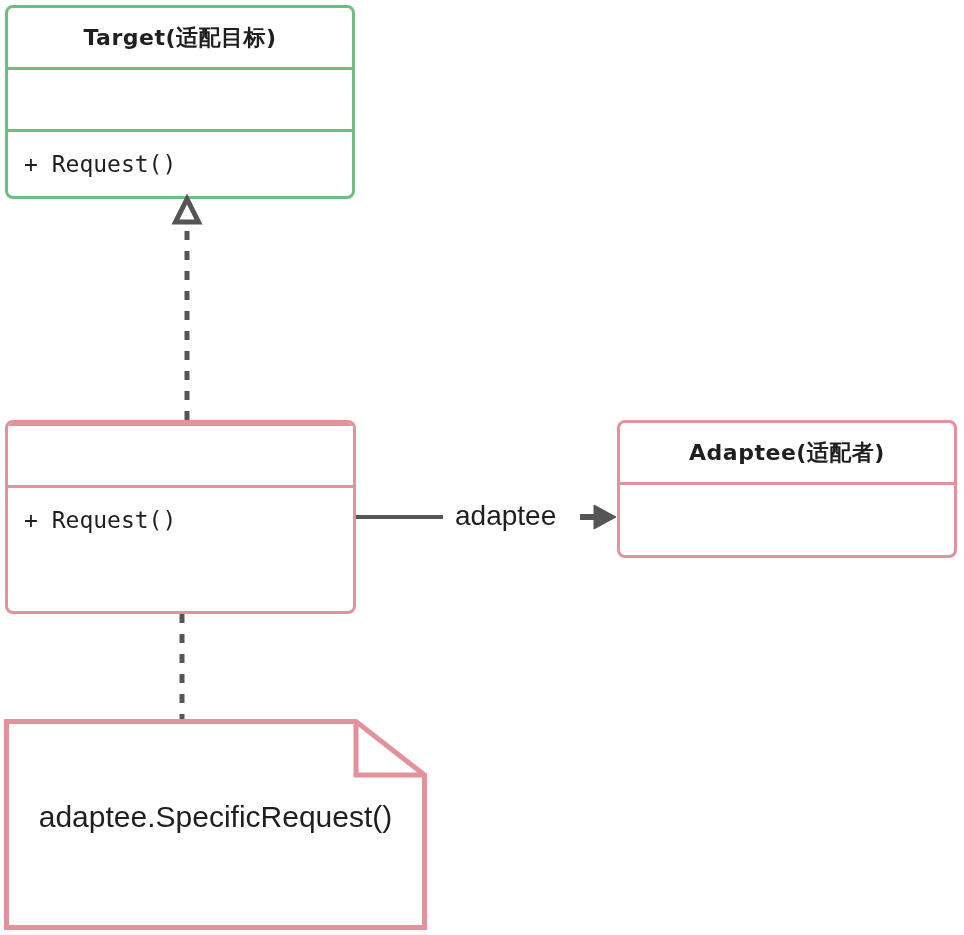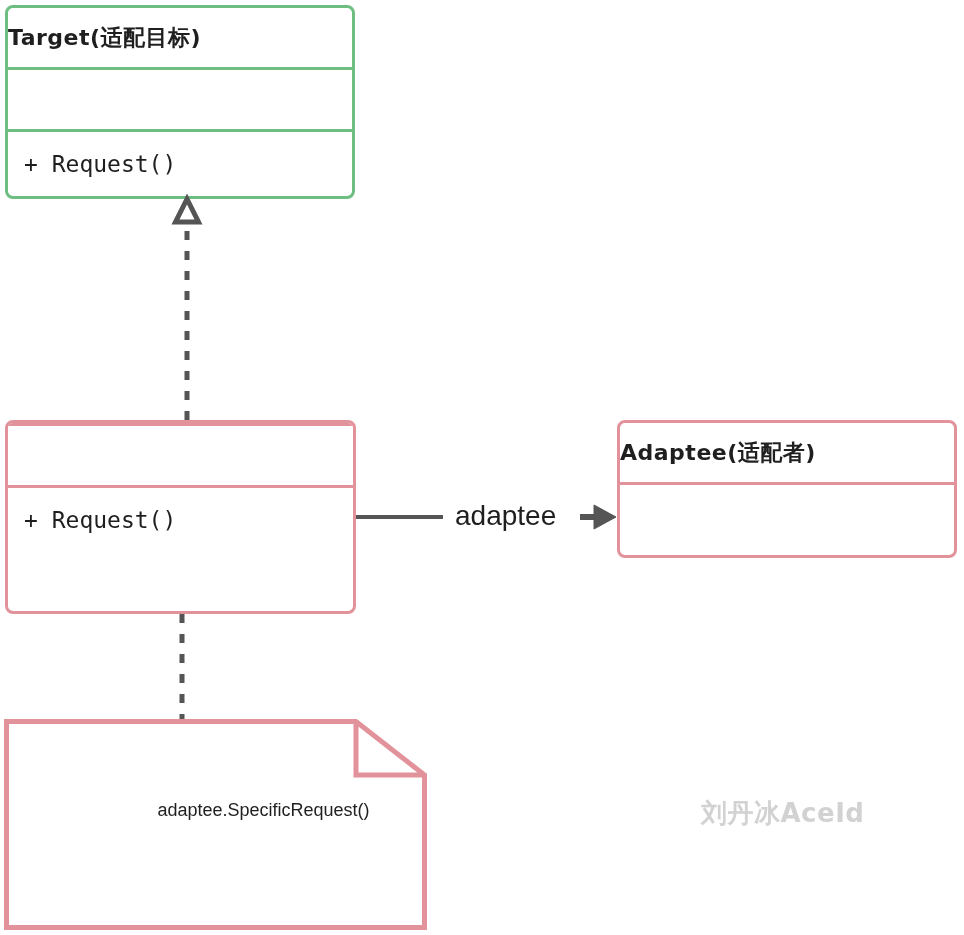--- a/index.html
+++ b/index.html
@@ -33,20 +33,21 @@
     border-radius: 8px;
     overflow: hidden;
   }
   .uml-class .compartment {
     box-sizing: border-box;
     width: 100%;
     display: flex;
     align-items: center;
   }
   .uml-class .title-compartment {
+    justify-content: center;
   }
   .uml-class .title-text {
     font-weight: bold;
     font-size: 22px;
     letter-spacing: 0.5px;
     color: #1f1f1f;
     white-space: nowrap;
     font-family: "DejaVu Sans", "Liberation Sans", sans-serif;
   }
   .uml-class .attrs-compartment {
@@ -126,25 +127,24 @@
     top: 719px;
     width: 423px;
     height: 211px;
   }
   .note-text {
     position: absolute;
     left: 4px;
     top: 800px;
     width: 423px;
     text-align: center;
-    font-size: 18px;
+    font-size: 30px;
     color: #1f1f1f;
     font-family: "Liberation Sans", sans-serif;
     white-space: nowrap;
-    padding-left: 48px;
   }
 
   
   #watermark {
     position: absolute;
     left: 701px;
     top: 796px;
     font-size: 26px;
     font-weight: bold;
     color: #d2d2d2;
@@ -210,15 +210,14 @@
   </svg>
 
   <div class="assoc-label">adaptee</div>
 
   <svg id="note-shape" viewBox="0 0 423 211">
     <path d="M 2.5 2.5 L 352 2.5 L 420.5 56 L 420.5 208.5 L 2.5 208.5 Z" fill="#ffffff" stroke="#e2929a" stroke-width="5" stroke-linejoin="miter"></path>
     <path d="M 352 2.5 L 352 56 L 420.5 56" fill="none" stroke="#e2929a" stroke-width="5" stroke-linejoin="miter"></path>
   </svg>
   <div class="note-text">adaptee.SpecificRequest()</div>
 
-  <div id="watermark">刘丹冰AceId</div>
 
 </div>
 
 </body></html>

